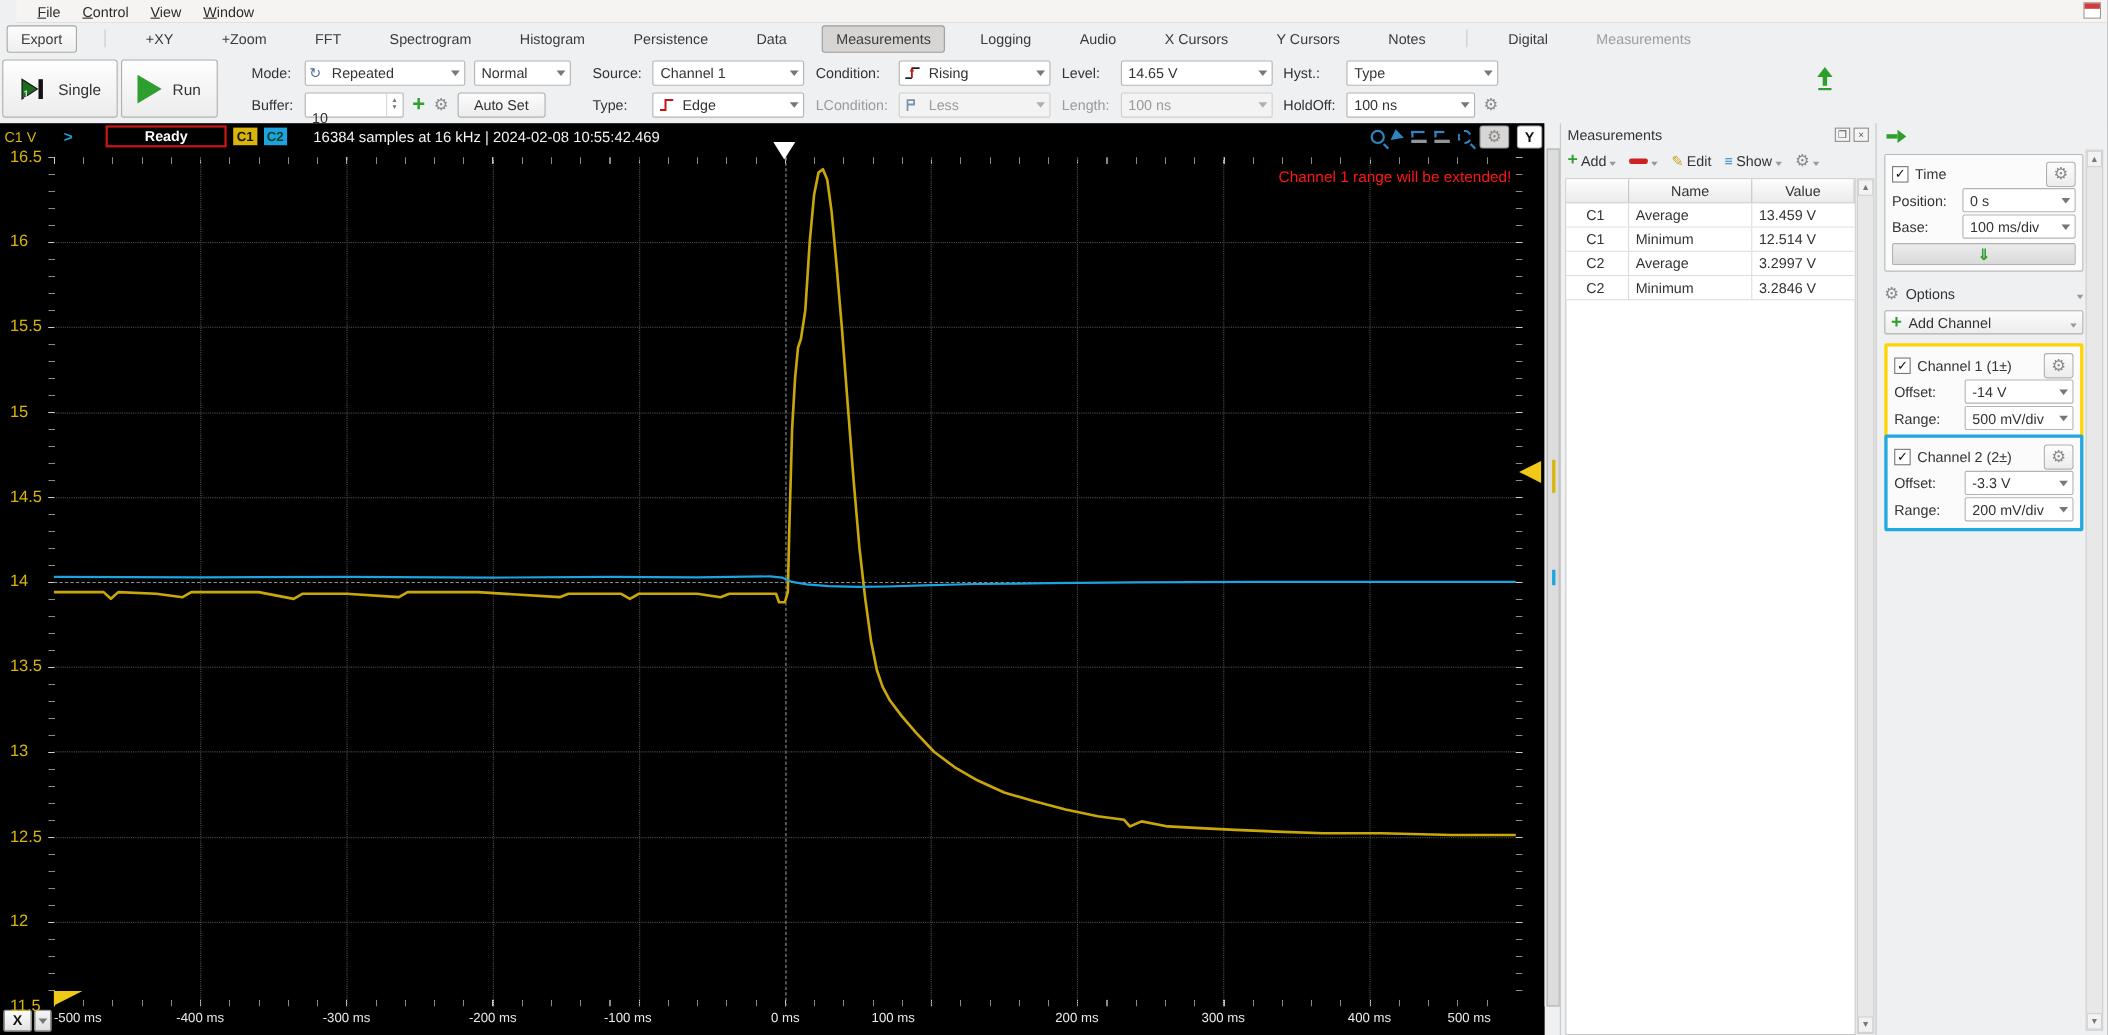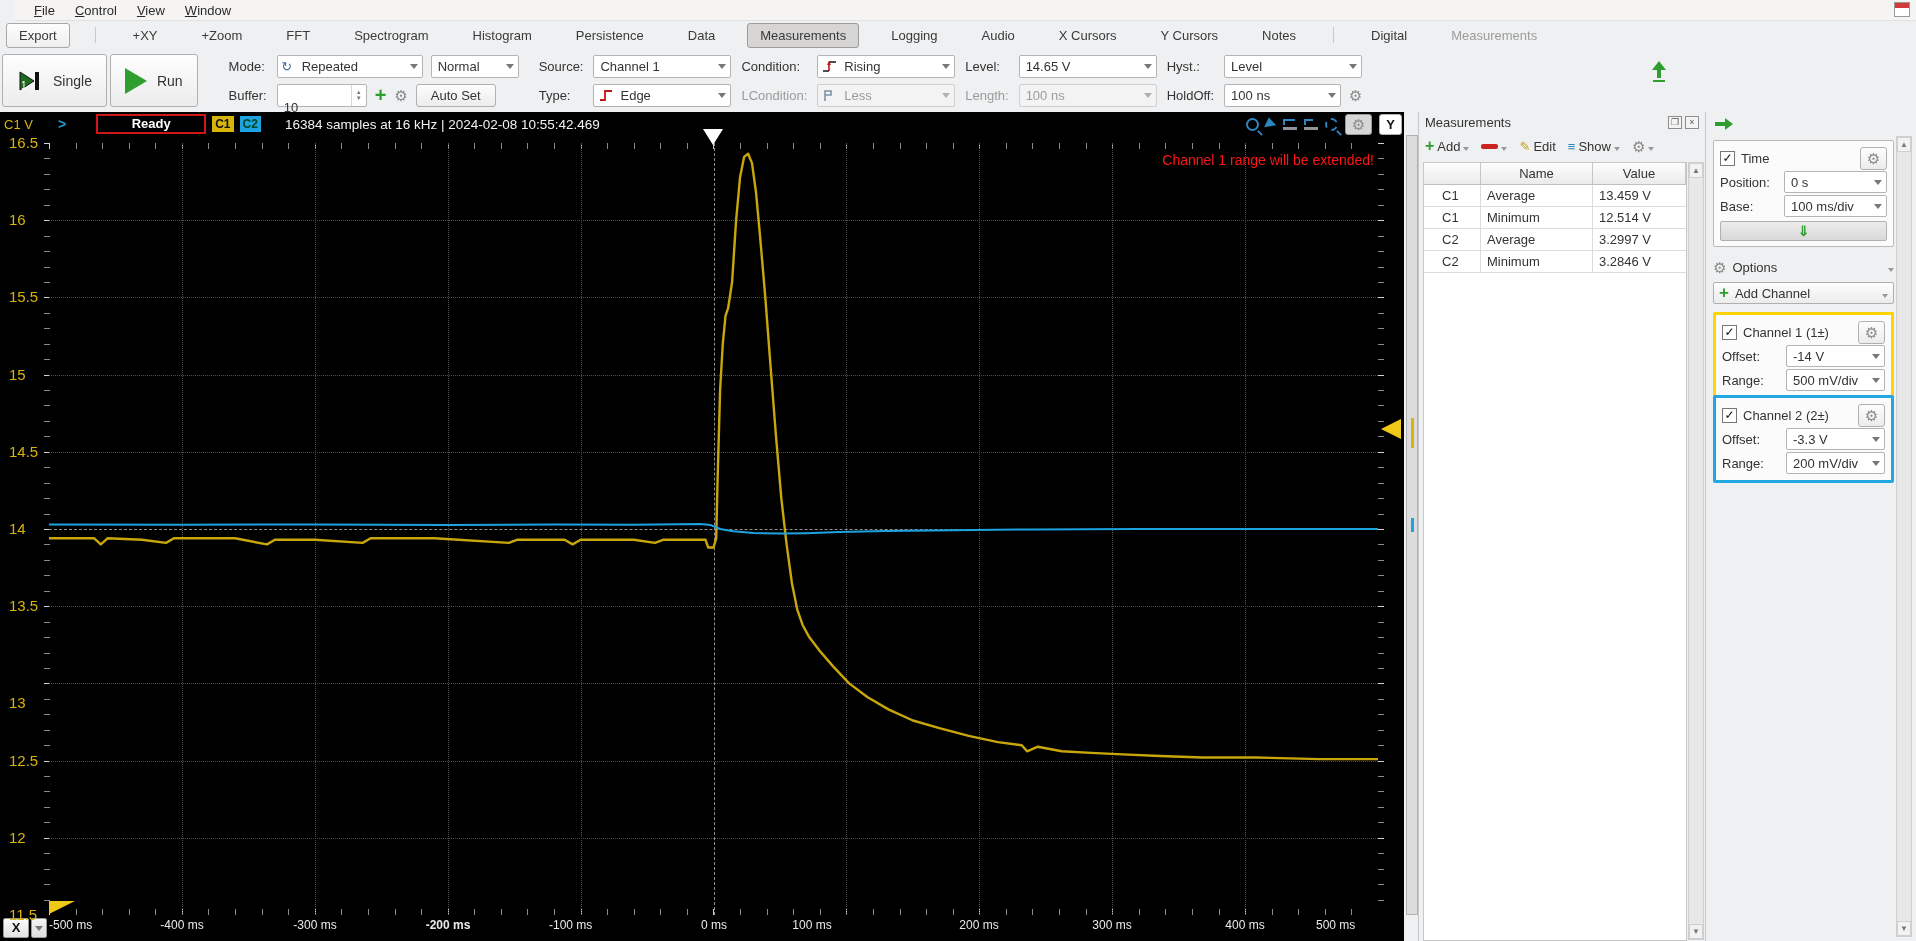--- a/index.html
+++ b/index.html
@@ -221,21 +221,21 @@
       </div>
       <span class="tlabel" style="grid-row:1">Level:</span>
       <div class="combo" style="grid-row:1">
         <span class="val">14.65 V</span>
         <span class="arr">
             <span class="dtri"></span>
           </span>
       </div>
       <span class="tlabel" style="grid-row:1">Hyst.:</span>
       <div class="combo" style="grid-row:1">
-        <span class="val">Level</span>
+        <span class="val">Type</span>
         <span class="arr">
             <span class="dtri"></span>
           </span>
       </div>
 
       <span class="tlabel" style="grid-row:2">Buffer:</span>
       <div class="cellflex" style="grid-row:2">
         <div class="spinner">
           <span class="val">10</span>
           <span class="updown">
@@ -367,30 +367,30 @@
         </span>
     </div>
     <div id="ylabels">
         <span class="ylab" style="top: 22px;">16.5</span>
         <span class="ylab" style="top: 99px;">16</span>
         <span class="ylab" style="top: 176px;">15.5</span>
         <span class="ylab" style="top: 254px;">15</span>
         <span class="ylab" style="top: 331px;">14.5</span>
         <span class="ylab" style="top: 408px;">14</span>
         <span class="ylab" style="top: 485px;">13.5</span>
-        <span class="ylab" style="top: 562px; margin-top: 20px;">13</span>
+        <span class="ylab" style="top: 562px;">13</span>
         <span class="ylab" style="top: 640px;">12.5</span>
         <span class="ylab" style="top: 717px;">12</span>
         <span class="ylab" style="top: 794px;">11.5</span>
       </div>
     <div id="xlabels">
         <span class="xlab" style="left: 49px;">-500 ms</span>
         <span class="xlab" style="left: 150px; width: 64px; text-align: center;">-400 ms</span>
         <span class="xlab" style="left: 283px; width: 64px; text-align: center;">-300 ms</span>
-        <span class="xlab" style="left: 416px; width: 64px; text-align: center; font-weight: bold;">-200 ms</span>
+        <span class="xlab" style="left: 416px; width: 64px; text-align: center;">-200 ms</span>
         <span class="xlab" style="left: 549px; width: 64px; text-align: left;">-100 ms</span>
         <span class="xlab" style="left: 682px; width: 64px; text-align: center;">0 ms</span>
         <span class="xlab" style="left: 780px; width: 64px; text-align: center;">100 ms</span>
         <span class="xlab" style="left: 947px; width: 64px; text-align: center;">200 ms</span>
         <span class="xlab" style="left: 1080px; width: 64px; text-align: center;">300 ms</span>
         <span class="xlab" style="left: 1213px; width: 64px; text-align: center;">400 ms</span>
         <span class="xlab" style="left: 1316px;">500 ms</span>
       </div>
   </div>
 

